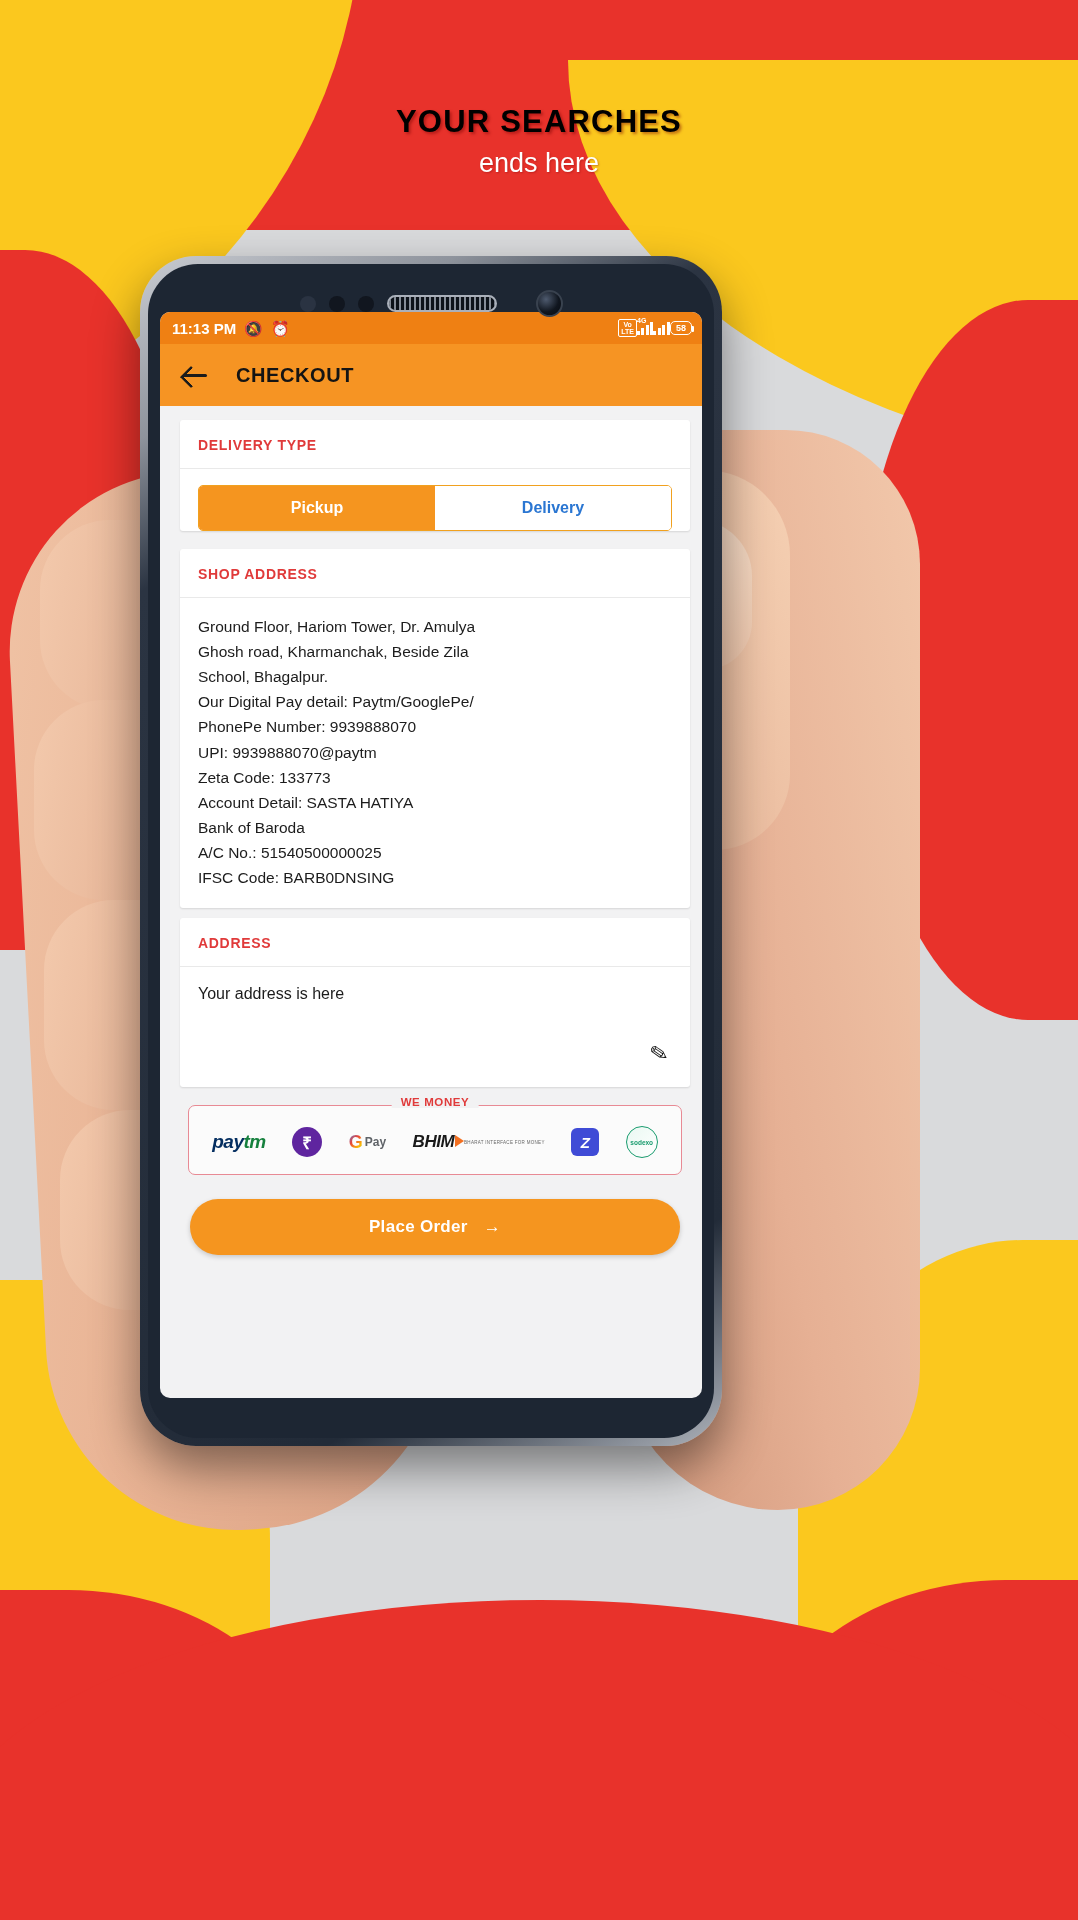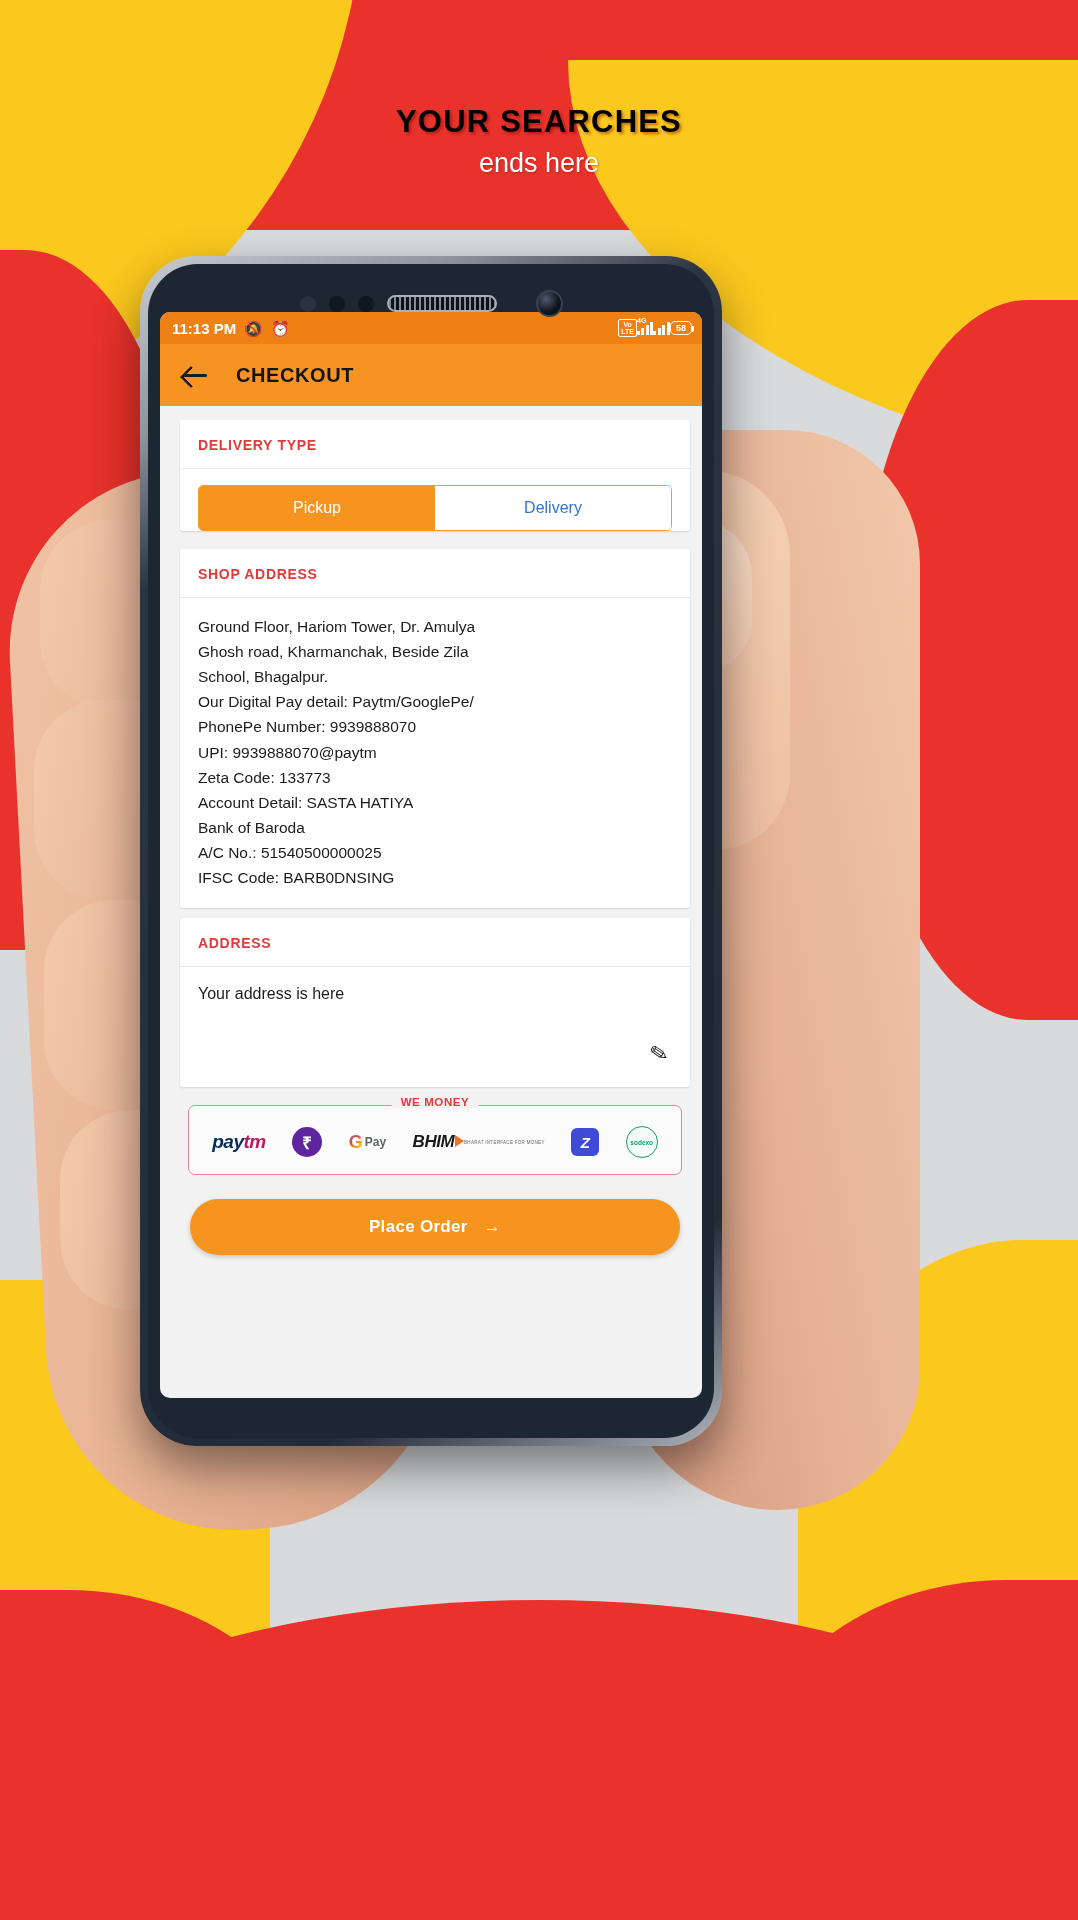--- a/index.html
+++ b/index.html
@@ -218,21 +218,21 @@
     letter-spacing: .7px; padding: 17px 18px 15px 18px;
     border-bottom: 1px solid #e9e9e9;
   }
   
   .seg {
     display: flex; margin: 16px 18px 18px 18px;
     border: 1.5px solid #f1a11f; border-radius: 5px; overflow: hidden;
   }
   .seg-btn {
     flex: 1; text-align: center; padding: 13px 0;
-    font-size: 16px; font-weight: normal; cursor: pointer;
+    font-size: 16px; font-weight: bold; cursor: pointer;
   }
   .seg-btn.active { background: #f5951f; color: #fff; }
   .seg-btn.inactive { background: #fff; color: #2a76d2; }
 
   .addr-body { padding: 16px 18px 18px 18px; }
   .addr-line {
     font-size: 15.5px; color: #1c1c1c; line-height: 1.62;
     white-space: pre-wrap;
   }
 
@@ -255,21 +255,21 @@
     background: #fbfbfb;
   }
   .accept-label {
     position: absolute; top: -9px; left: 50%; transform: translateX(-50%);
     background: #f2f2f3; padding: 0 9px;
     font-size: 11.5px; font-weight: bold; color: #e03a3a; letter-spacing: .6px;
   }
   .pay-logo { display:flex; align-items:center; justify-content:center; }
   .paytm-logo { font-size: 19px; font-weight: bold; font-style: italic; letter-spacing:-.5px; }
   .paytm-pay { color:#042e60; }
-  .paytm-tm { color:#be185d; }
+  .paytm-tm { color:#15803d; }
   .phonepe-logo {
     width: 30px; height: 30px; border-radius: 50%;
     background: #5f259f; color:#fff; font-size: 17px; font-weight: bold;
     display:flex; align-items:center; justify-content:center;
     font-family: "Liberation Serif", serif;
   }
   .gpay-logo { display:flex; align-items:center; gap:2px; }
   .gpay-g {
     font-size: 18px; font-weight: bold;
     background: linear-gradient(135deg,#4285f4 0%,#ea4335 38%,#fbbc05 70%,#34a853 100%);

